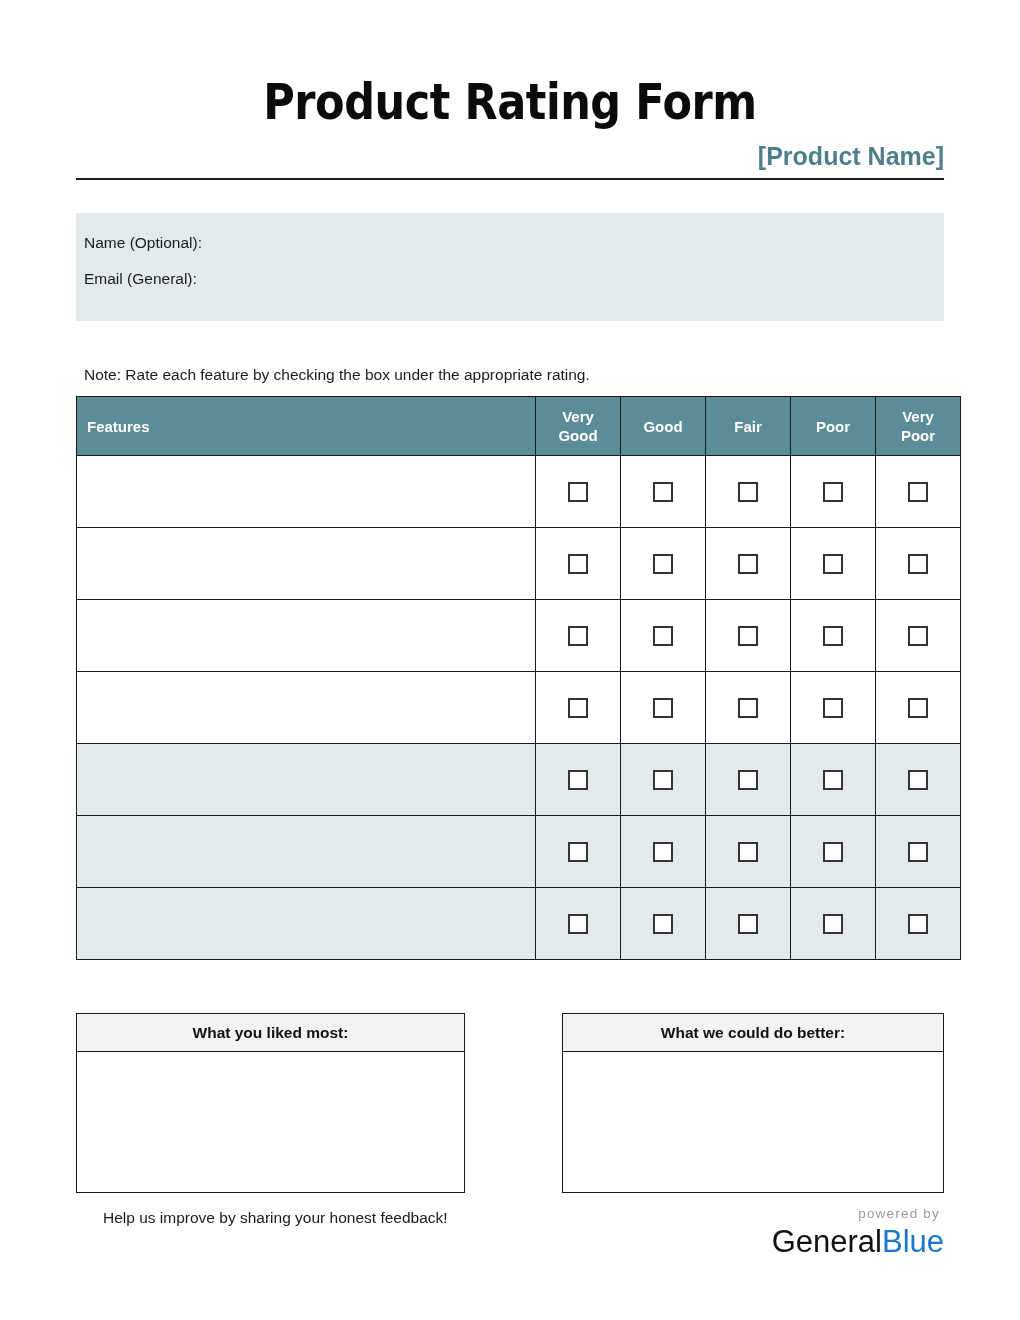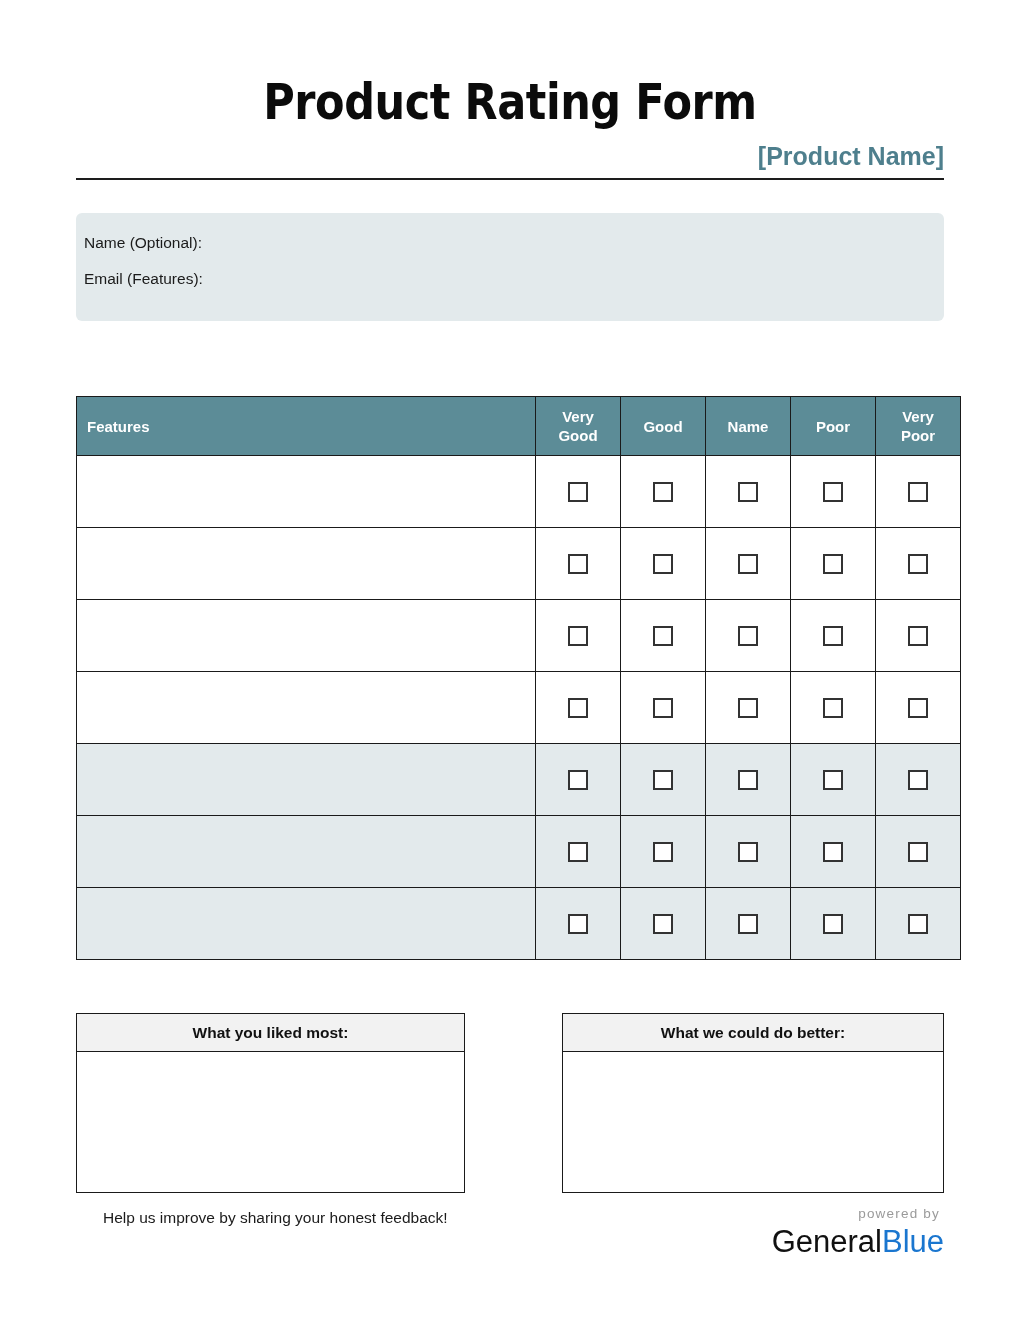--- a/index.html
+++ b/index.html
@@ -61,21 +61,20 @@
   
   .info-panel {
     position: absolute;
     left: 76px;
     top: 213px;
     width: 868px;
     height: 108px;
     background: #e3eaec;
     box-sizing: border-box;
     padding: 12px 0 0 8px;
-    border-radius: 6px;
   }
   .info-line {
     font-size: 15.5px;
     line-height: 36px;
     color: #1b1b1b;
     height: 36px;
     white-space: nowrap;
   }
   
   .note {
@@ -198,34 +197,35 @@
 <body>
 
 <div class="page">
 
   <div class="title">Product Rating Form</div>
   <div class="subtitle">[Product Name]</div>
   <div class="rule"></div>
 
   <div class="info-panel">
     <div class="info-line">Name (Optional):</div>
-    <div class="info-line">Email (Features):</div>
+    <div class="info-line">Email (General):</div>
   </div>
 
+  <div class="note">Note: Rate each feature by checking the box under the appropriate rating.</div>
 
   <table class="rating-table">
     <thead>
       <tr>
         <th class="th-features">Features</th>
         <th class="th-rating">
           <span>Very</span><br>
           <span>Good</span>
         </th>
         <th class="th-rating">Good</th>
-        <th class="th-rating">Name</th>
+        <th class="th-rating">Fair</th>
         <th class="th-rating">Poor</th>
         <th class="th-rating">
           <span>Very</span><br>
           <span>Poor</span>
         </th>
       </tr>
     </thead>
     <tbody id="rating-body">
         <tr class="white">
           <td class="cell-feature"></td>

